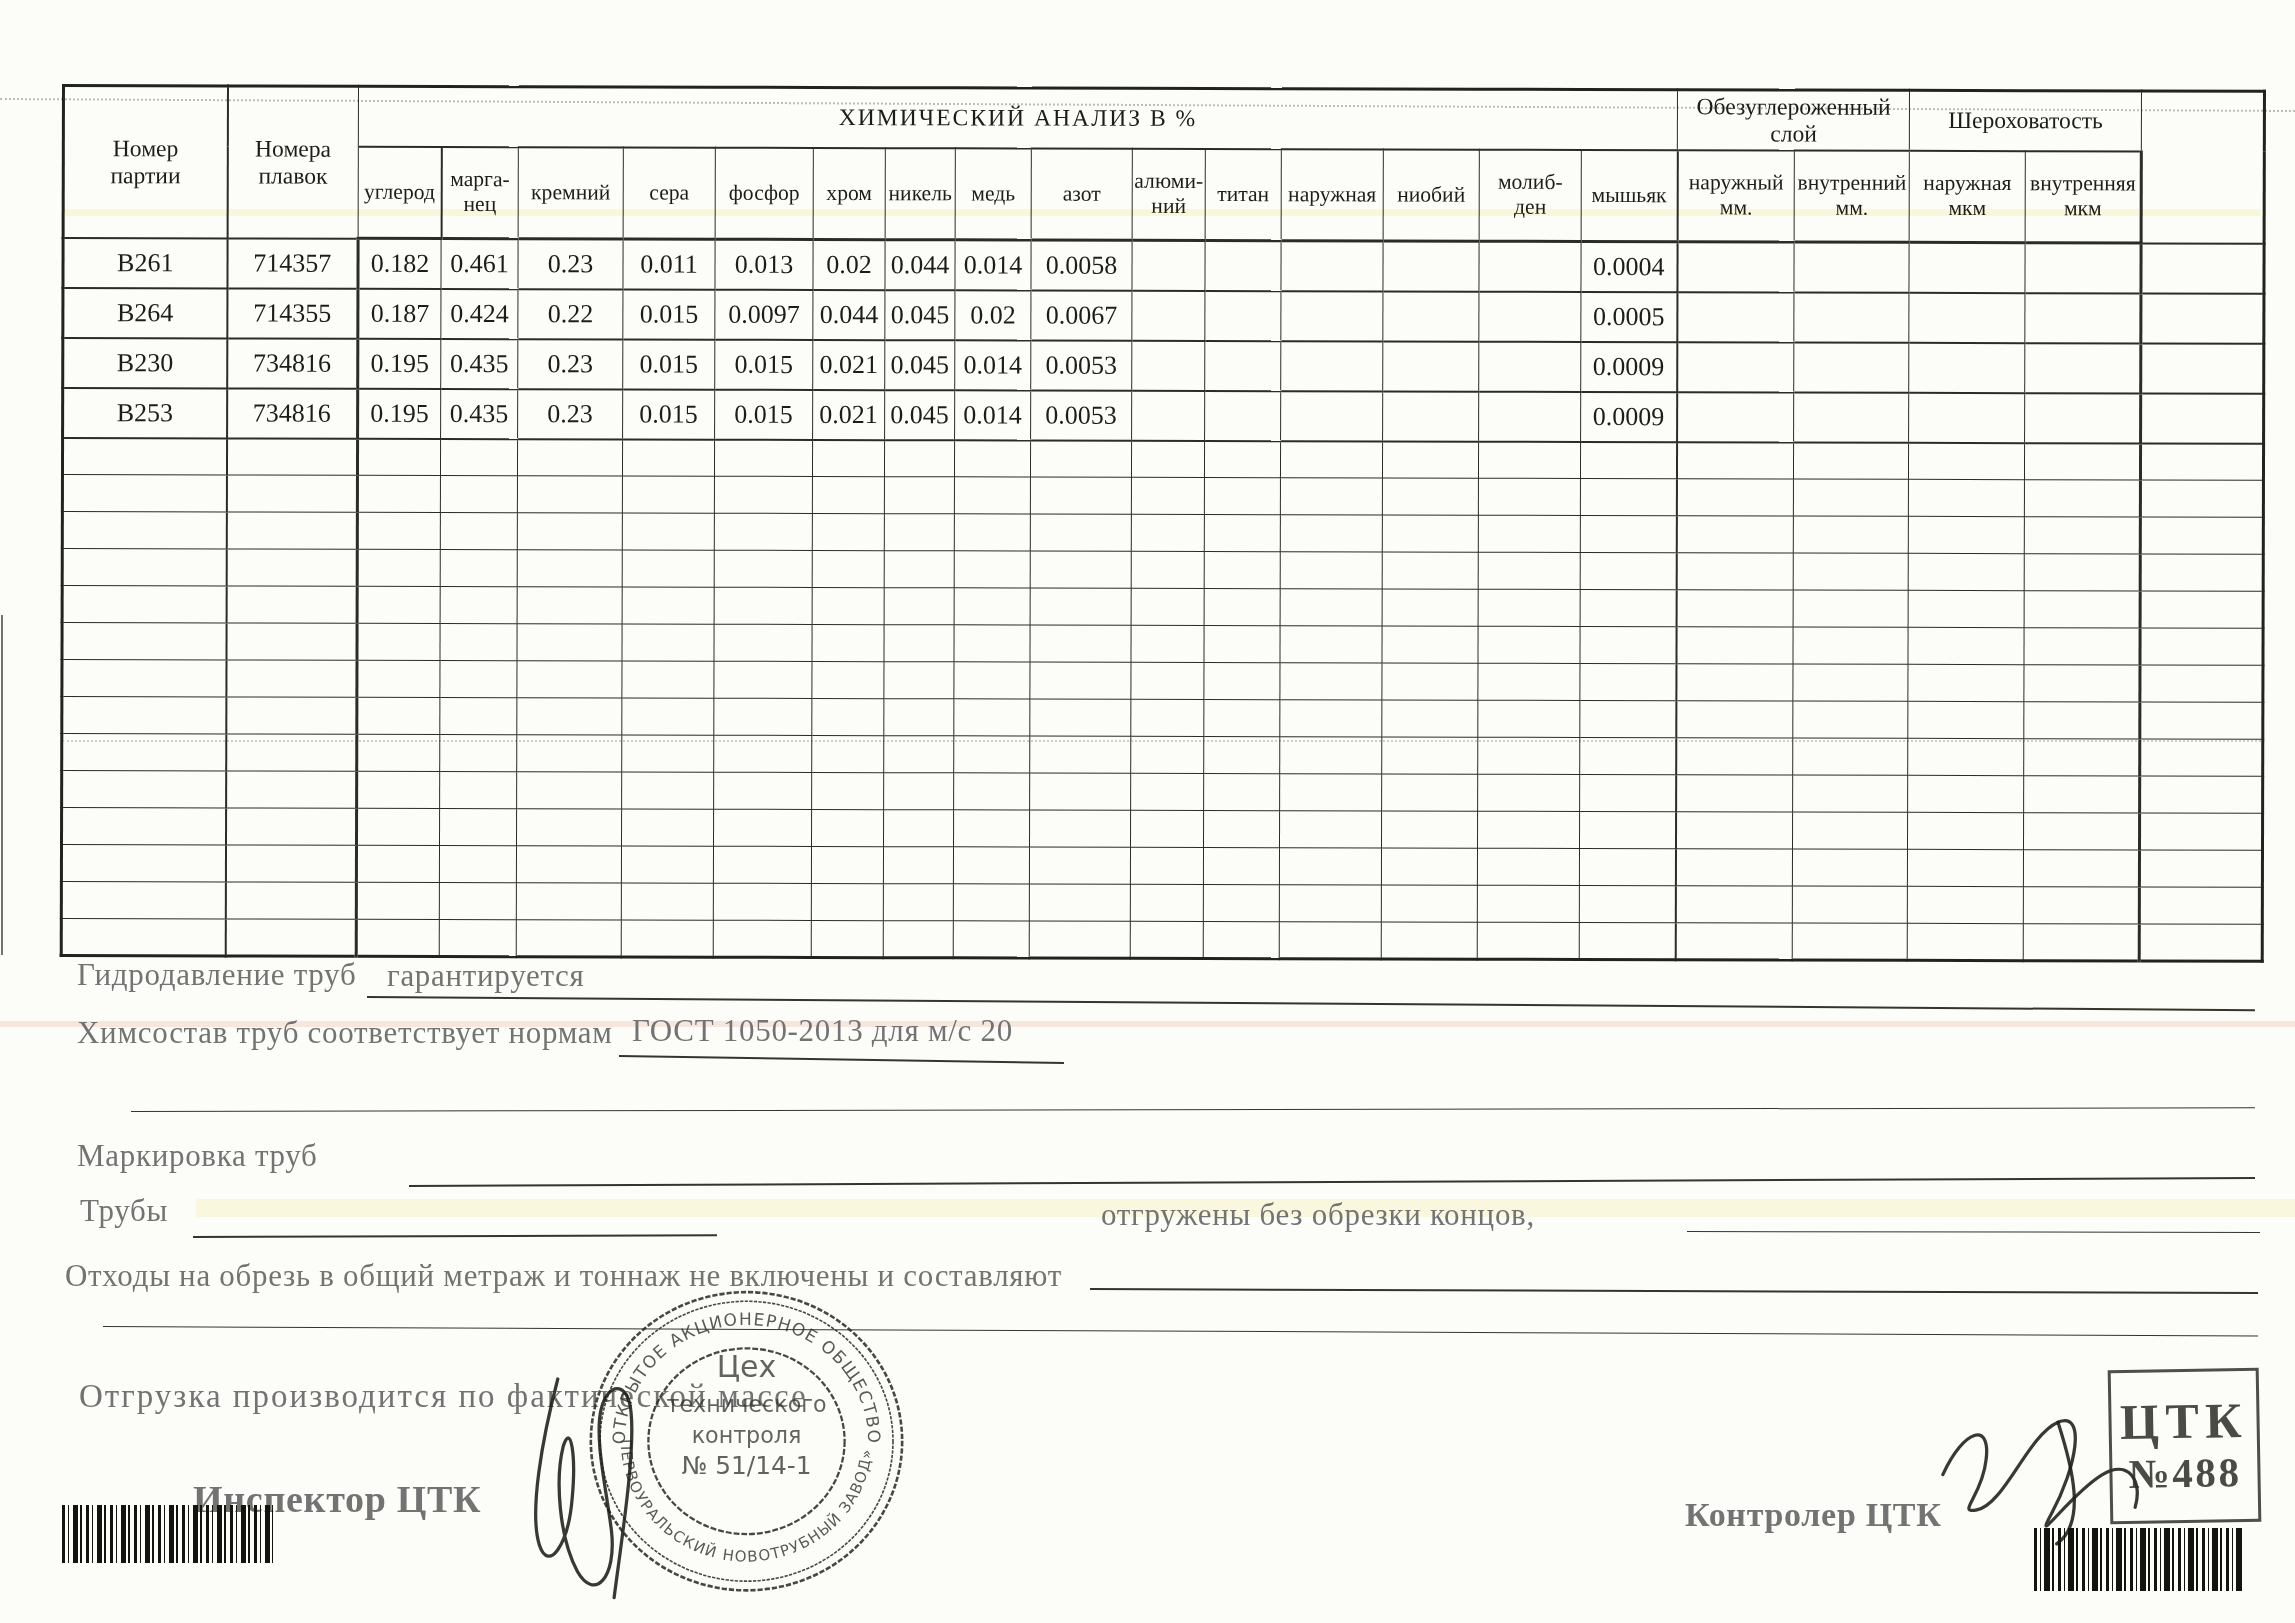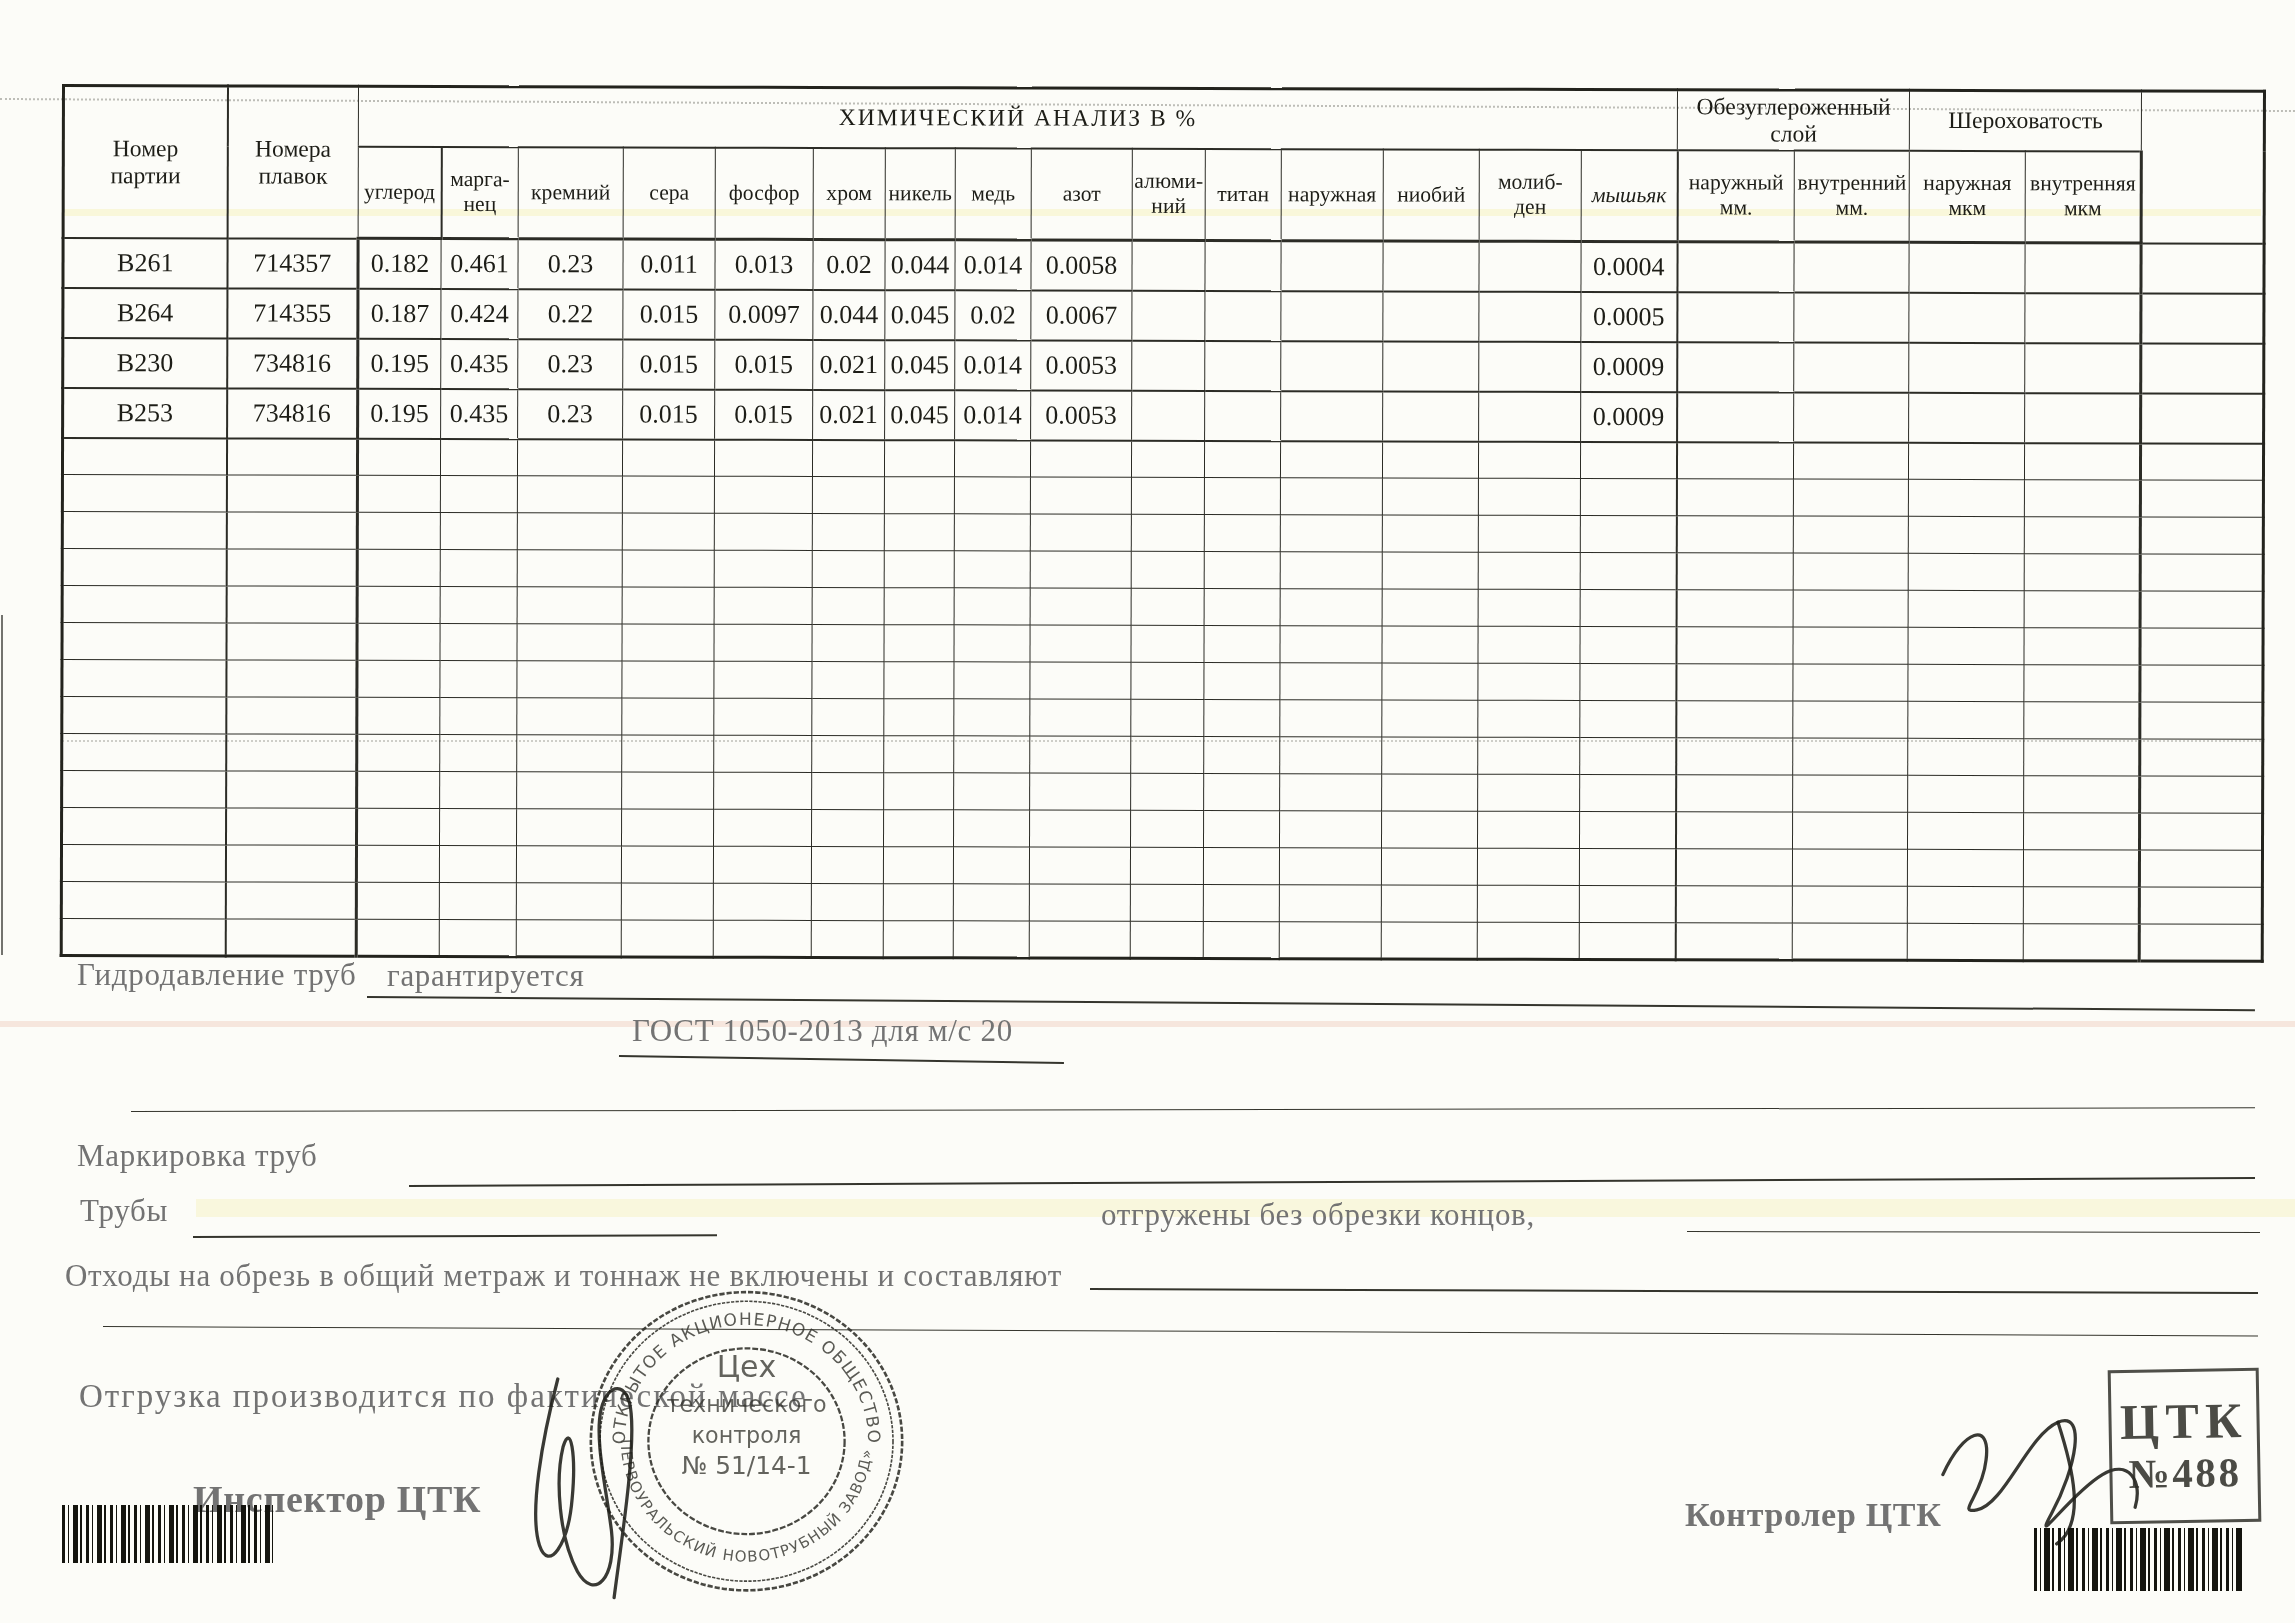--- a/index.html
+++ b/index.html
@@ -29,21 +29,21 @@
   td.head-span{font-size:23.6px;}
   td.batch-head{border-right-width:2.6px;}
   td.melt-head{border-right-width:3.3px;}
   td.chem-title-cell{border-right-width:2.6px;}
   td.rough-title-cell{border-right-width:3.3px;margin-top:9px;}
   tr.sub-row{height:92px;}
   tr.sub-row td{font-size:21.6px;border-bottom:3.3px solid var(--line);}
   tr.data-row{height:50px;}
   tr.data-row td{border-bottom-width:2px;}
   tr.empty-row{height:37px;}
-  td.thick-r{border-right-width:2.6px !important;font-style:italic;}
+  td.thick-r{border-right-width:2.6px !important;}
   td.thick-r2{border-right-width:3.3px !important;}
   .grid tr td:nth-child(1){border-right-width:2.6px;}
   .grid tr.data-row td:nth-child(2),.grid tr.empty-row td:nth-child(2){border-right-width:3.3px;}
   .grid tr.data-row td:nth-child(17),.grid tr.empty-row td:nth-child(17){border-right-width:2.6px;}
   .grid tr.data-row td:nth-child(21),.grid tr.empty-row td:nth-child(21){border-right-width:3.3px;}
   
   .txt{position:absolute;font-size:31px;letter-spacing:0.7px;white-space:nowrap;color:#737373;}
   .txt.bold{font-weight:bold;}
   .rule{position:absolute;border-top:2px solid #35352d;transform-origin:0 0;}
   .rule.thin{border-top-width:1.3px;}
@@ -582,20 +582,21 @@
           </tr>
         </tbody>
 
     </table>
   </div>
 
   <div class="txt" style="left:77px;top:957px;">Гидродавление труб</div>
   <div class="txt" style="left:387px;top:958px;">гарантируется</div>
   <div class="rule" style="left:367px;top:996px;width:1888px;transform:rotate(0.4deg);"></div>
 
+  <div class="txt" style="left:77px;top:1015px;">Химсостав труб соответствует нормам</div>
   <div class="txt" style="left:632px;top:1013px;">ГОСТ 1050-2013 для м/с 20</div>
   <div class="rule" style="left:619px;top:1055px;width:445px;transform:rotate(0.9deg);"></div>
 
   <div class="rule thin" style="left:131px;top:1111px;width:2124px;transform:rotate(-0.1deg);"></div>
 
   <div class="txt" style="left:77px;top:1138px;">Маркировка труб</div>
   <div class="rule" style="left:409px;top:1185px;width:1846px;transform:rotate(-0.25deg);"></div>
 
   <div class="txt" style="left:80px;top:1193px;">Трубы</div>
   <div class="rule" style="left:193px;top:1236px;width:524px;transform:rotate(-0.2deg);"></div>

